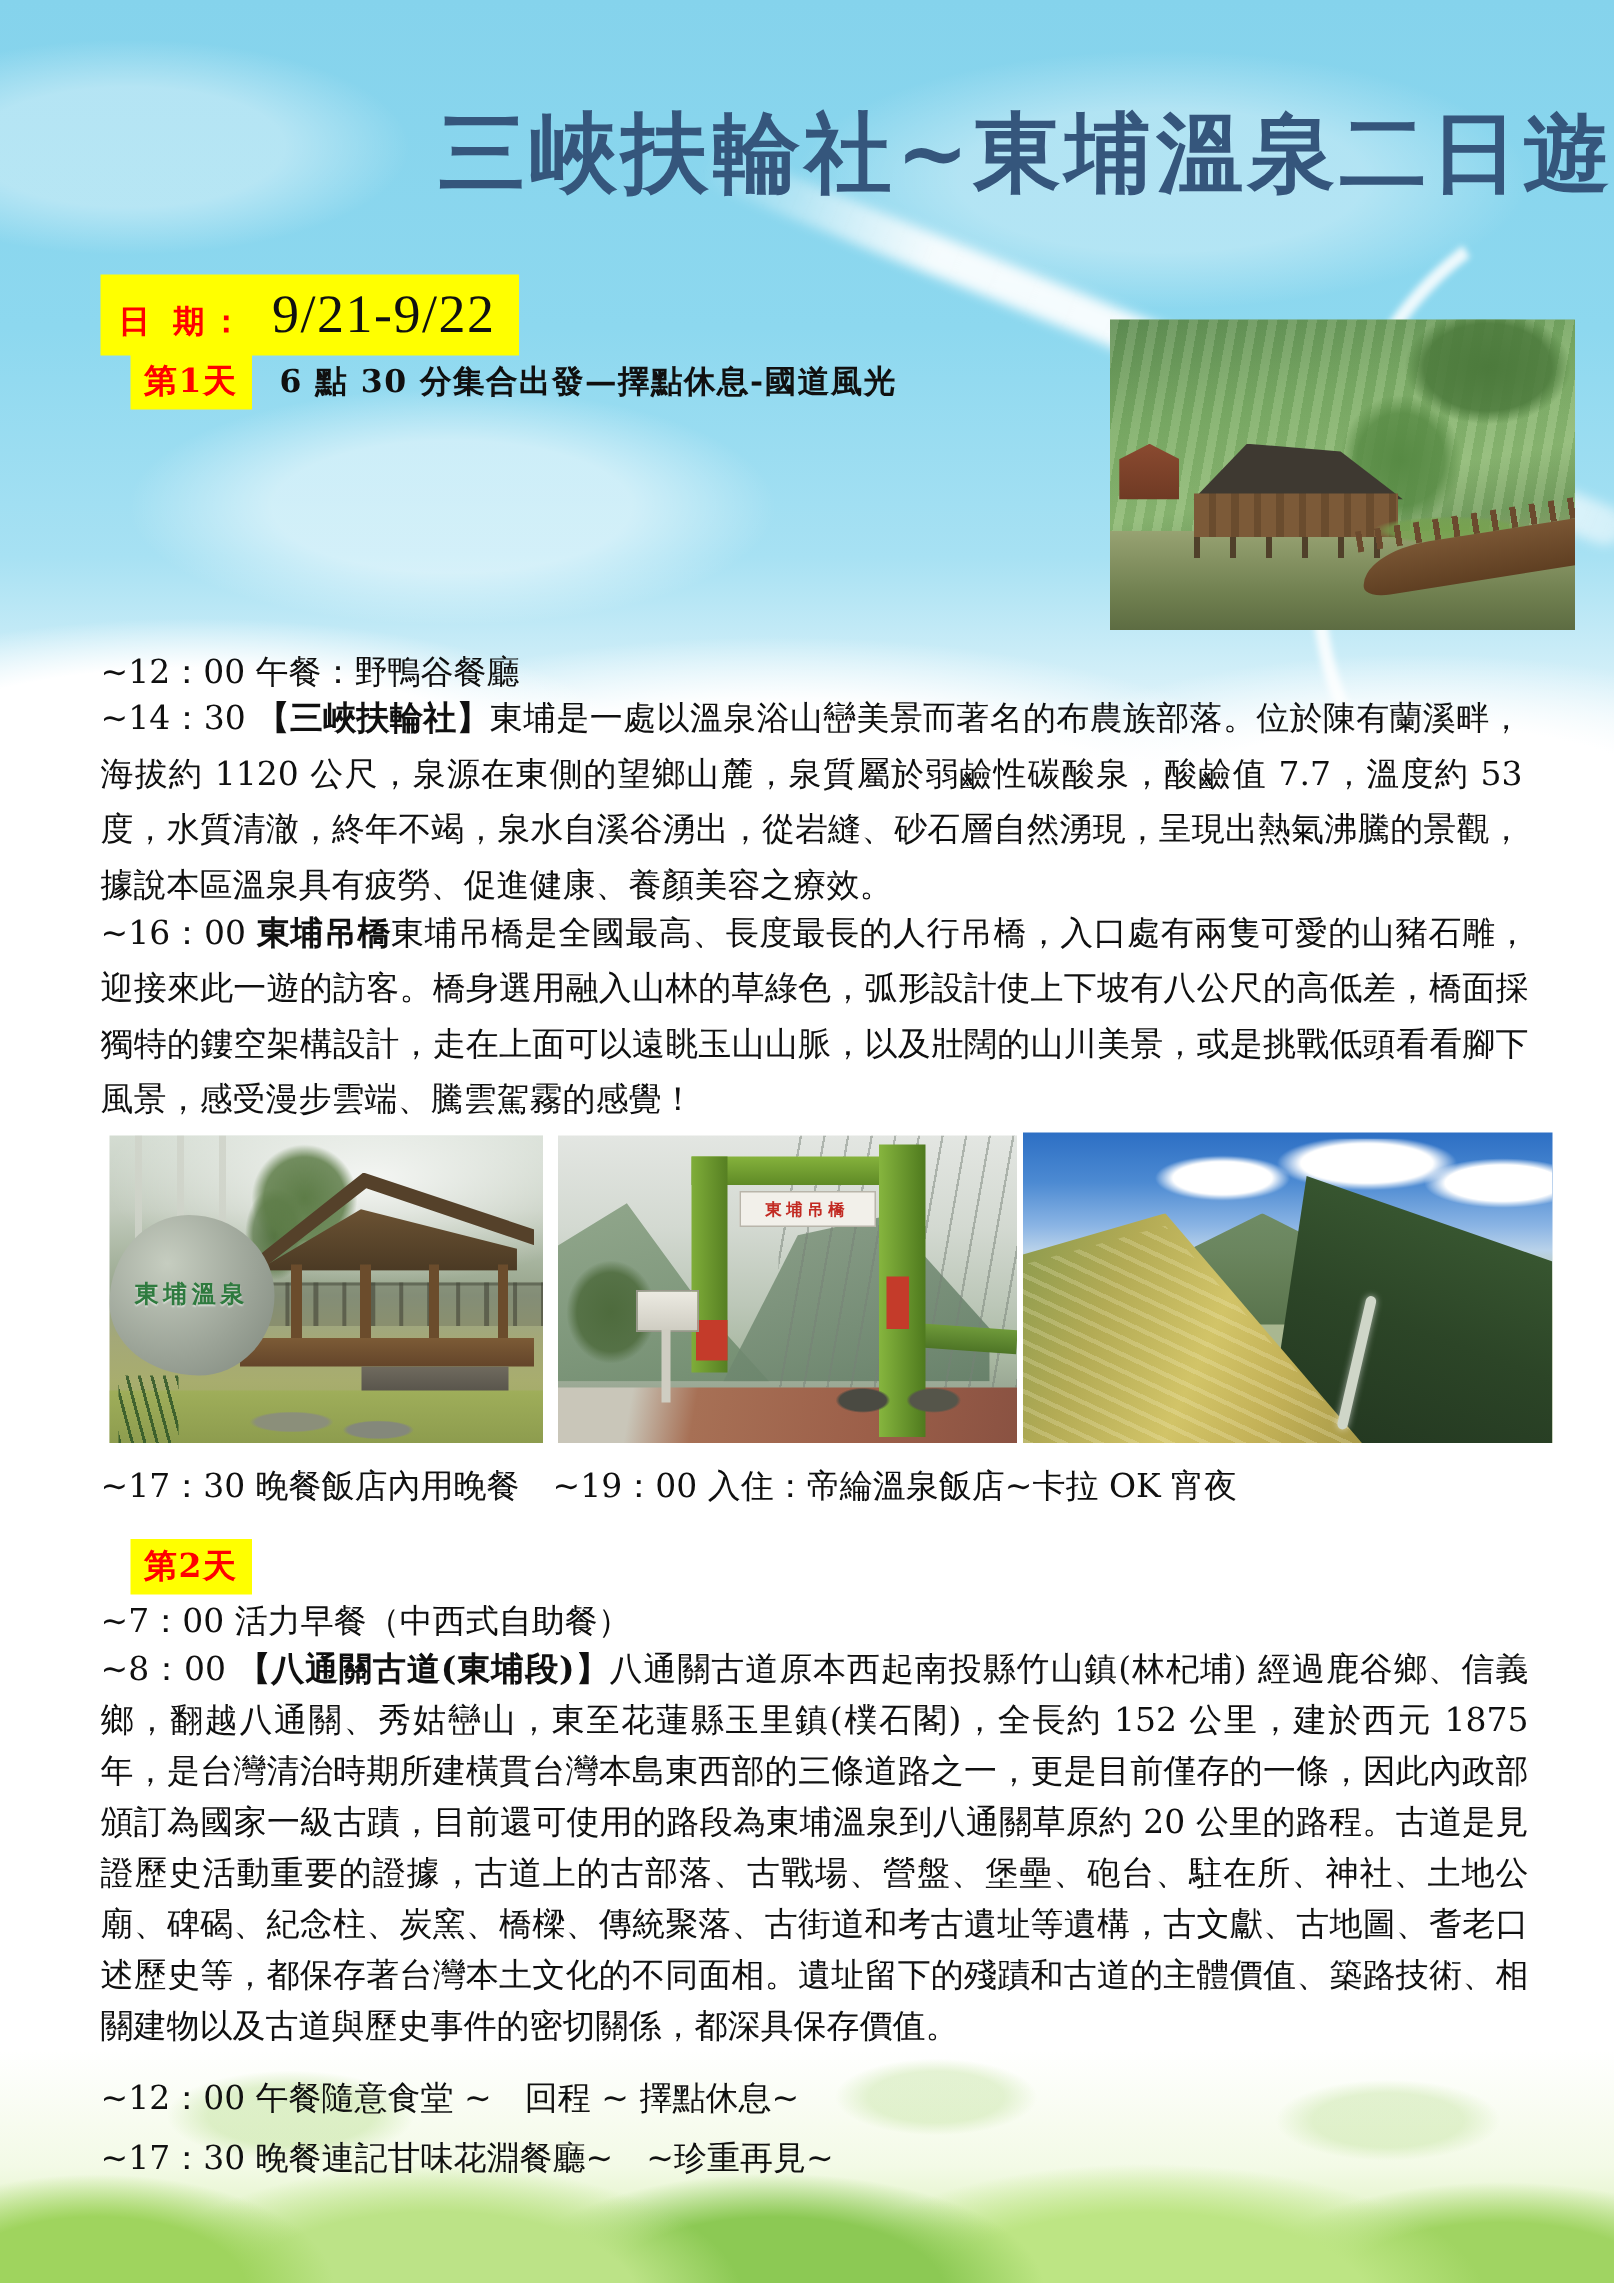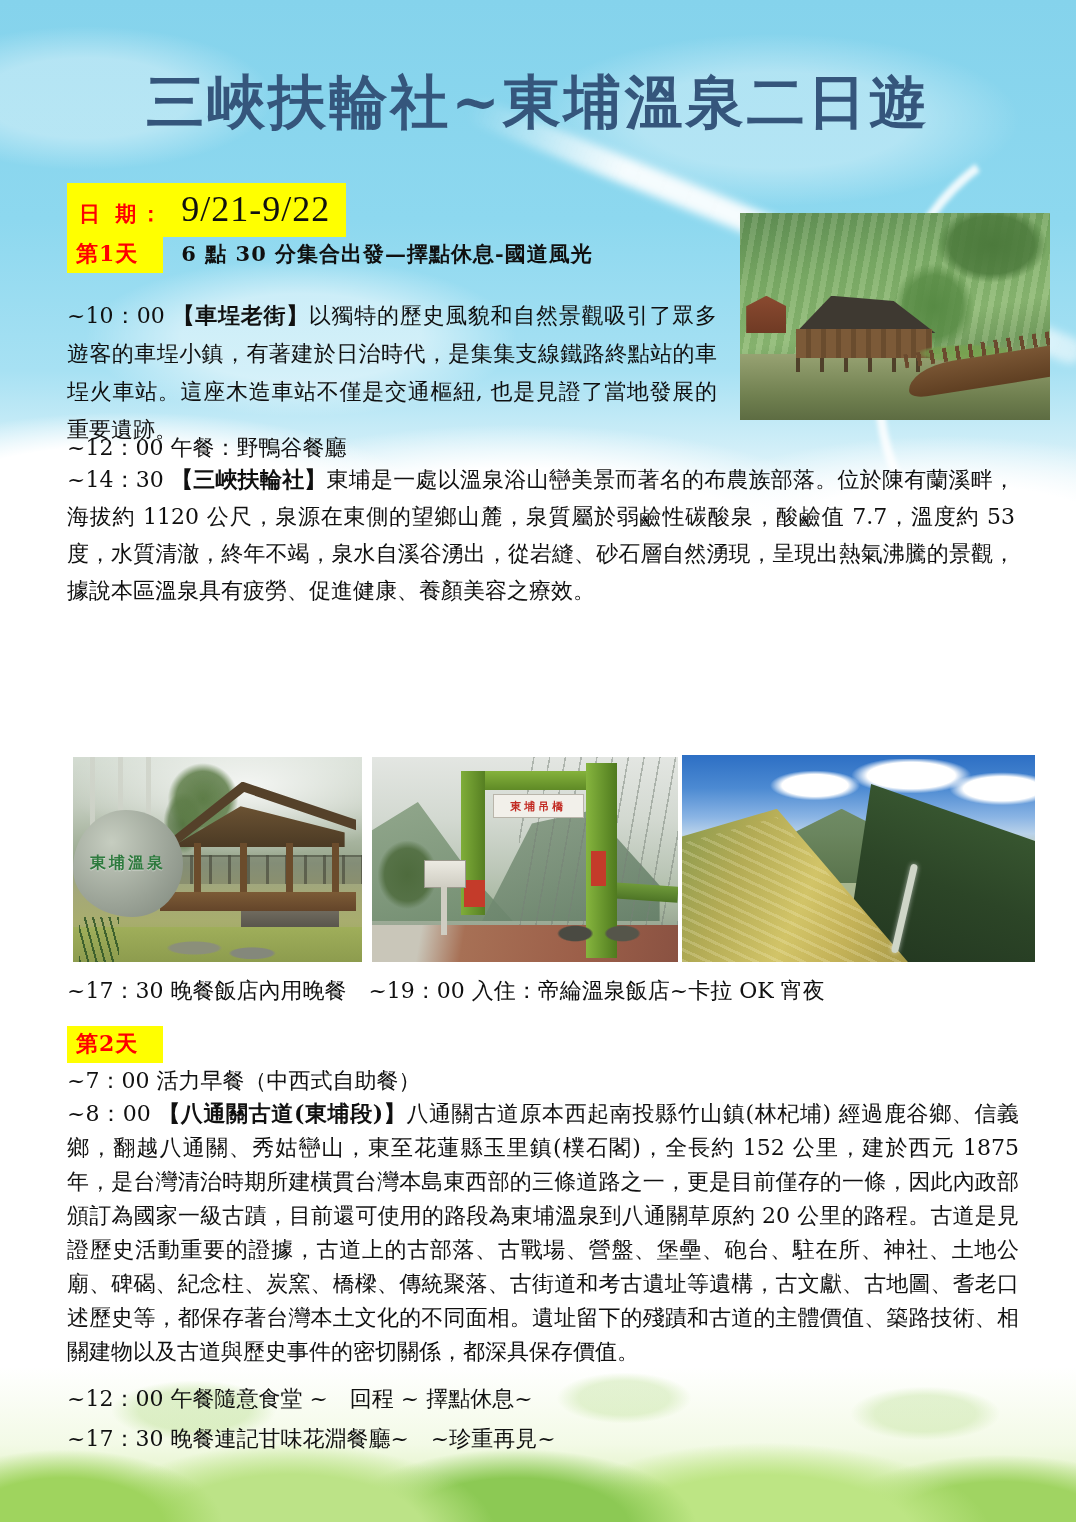--- a/index.html
+++ b/index.html
@@ -30,29 +30,29 @@
       radial-gradient(ellipse 100px 36px at 86% 30%, rgba(170,215,120,.3) 0 50%, rgba(0,0,0,0) 75%),
       radial-gradient(ellipse 220px 105px at 6% 102%, #9fd45e 0 45%, rgba(0,0,0,0) 72%),
       radial-gradient(ellipse 270px 120px at 27% 108%, #bce387 0 50%, rgba(0,0,0,0) 76%),
       radial-gradient(ellipse 250px 108px at 48% 103%, #8cc954 0 45%, rgba(0,0,0,0) 72%),
       radial-gradient(ellipse 300px 125px at 71% 110%, #bde584 0 50%, rgba(0,0,0,0) 76%),
       radial-gradient(ellipse 240px 100px at 93% 103%, #a0d462 0 45%, rgba(0,0,0,0) 72%),
       radial-gradient(ellipse 700px 80px at 50% 118%, #cdeb9f 0 60%, rgba(0,0,0,0) 88%),
       linear-gradient(to top, rgba(200,232,150,.9) 0%, rgba(228,244,200,.45) 50%, rgba(255,255,255,0) 100%);}
 
   
-  .title{position:absolute;top:64px;left:0;width:1076px;margin:0;text-align:center;
+  .title{position:absolute;top:64px;left:0;width:1076px;margin:0;text-align:right;
     font-size:58px;font-weight:600;letter-spacing:3px;color:#35567c;}
   .date-line{position:absolute;top:183px;left:67px;display:flex;align-items:baseline;gap:16px;
     background:#ffff00;padding:5px 16px 7px 12px;}
   .date-label{color:#ff0000;font-weight:bold;font-size:21px;letter-spacing:4px;}
   .date-value{color:#101010;font-family:Liberation Serif, serif;font-size:36px;letter-spacing:1px;}
   .day-line{position:absolute;left:67px;display:flex;align-items:baseline;gap:18px;}
   .day1-line{top:236px;}
-  .day-badge{background:#ffff00;color:#ff0000;font-weight:bold;font-size:22px;padding:3px 25px 4px 9px;letter-spacing:1px;}
+  .day-badge{background:#ffff00;color:#ff0000;font-weight:bold;font-size:22px;padding:3px 10px 4px 9px;letter-spacing:1px;margin-left:20px;}
   .day-headline{color:#101010;font-weight:bold;font-size:21px;letter-spacing:1px;}
   .para{position:absolute;left:67px;margin:0;color:#101010;font-size:22px;text-align:justify;}
   .lh38{line-height:38px;} .lh37{line-height:37px;} .lh34{line-height:34px;}
   .single{position:absolute;left:67px;margin:0;color:#101010;font-size:22px;white-space:pre;}
   .bold{font-weight:bold;}
   .para-1000{top:296px;width:650px;}
   .line-1200a{top:433px;}
   .para-1430{top:461px;width:948px;}
   .para-1600{top:604px;width:952px;}
   .line-1730a{top:976px;}
@@ -198,26 +198,26 @@
     <div class="p1-canopy"></div>
     <div class="p1-pond"></div>
     <div class="p1-redcabin"></div>
     <div class="p1-house-roof"></div>
     <div class="p1-house-body"></div>
     <div class="p1-stilts"></div>
     <div class="p1-shrub"></div>
     <div class="p1-boardwalk"></div>
   </div>
 
-  <p class="para lh38 para-1000"><span>~10：00 </span><span class="bold">【車埕老街】</span><span>以獨特的歷史風貌和自然景觀吸引了眾多遊客的車埕小鎮，有著建於日治時代，是集集支線鐵路終點站的車埕火車站。這座木造車站不僅是交通樞紐, 也是見證了當地發展的重要遺跡。</span></p>
 
   <p class="single line-1200a">~12：00 午餐：野鴨谷餐廳</p>
 
   <p class="para lh37 para-1430"><span>~14：30 </span><span class="bold">【三峽扶輪社】</span><span>東埔是一處以溫泉浴山巒美景而著名的布農族部落。位於陳有蘭溪畔，海拔約 1120 公尺，泉源在東側的望鄉山麓，泉質屬於弱鹼性碳酸泉，酸鹼值 7.7，溫度約 53 度，水質清澈，終年不竭，泉水自溪谷湧出，從岩縫、砂石層自然湧現，呈現出熱氣沸騰的景觀，據說本區溫泉具有疲勞、促進健康、養顏美容之療效。</span></p>
 
+  <p class="para lh37 para-1600"><span>~16：00 </span><span class="bold">東埔吊橋</span><span>東埔吊橋是全國最高、長度最長的人行吊橋，入口處有兩隻可愛的山豬石雕，迎接來此一遊的訪客。橋身選用融入山林的草綠色，弧形設計使上下坡有八公尺的高低差，橋面採獨特的鏤空架構設計，走在上面可以遠眺玉山山脈，以及壯闊的山川美景，或是挑戰低頭看看腳下風景，感受漫步雲端、騰雲駕霧的感覺！</span></p>
 
   <div class="photo ph-stone">
     <div class="p2-mist"></div>
     <div class="p2-trunks"></div>
     <div class="p2-tree"></div>
     <div class="p2-fence"></div>
     <div class="p2-roof"></div>
     <div class="p2-roof-fill"></div>
     <div class="p2-posts"></div>
     <div class="p2-deck"></div>

